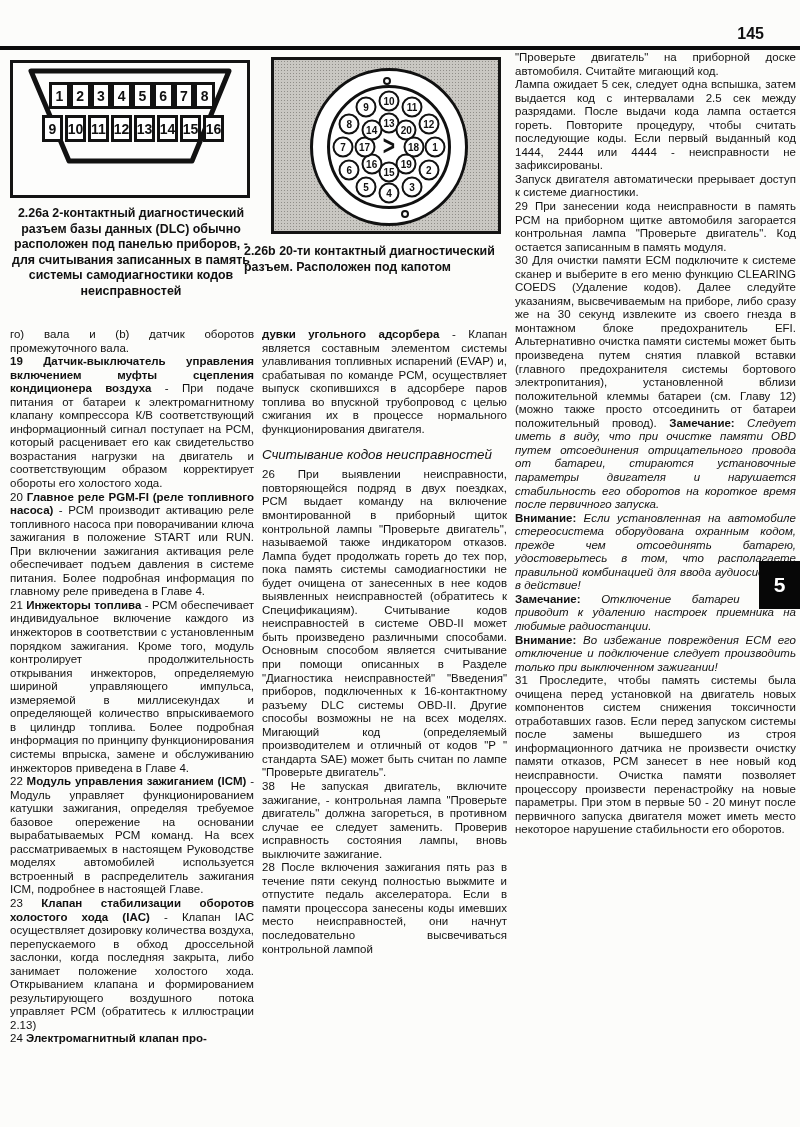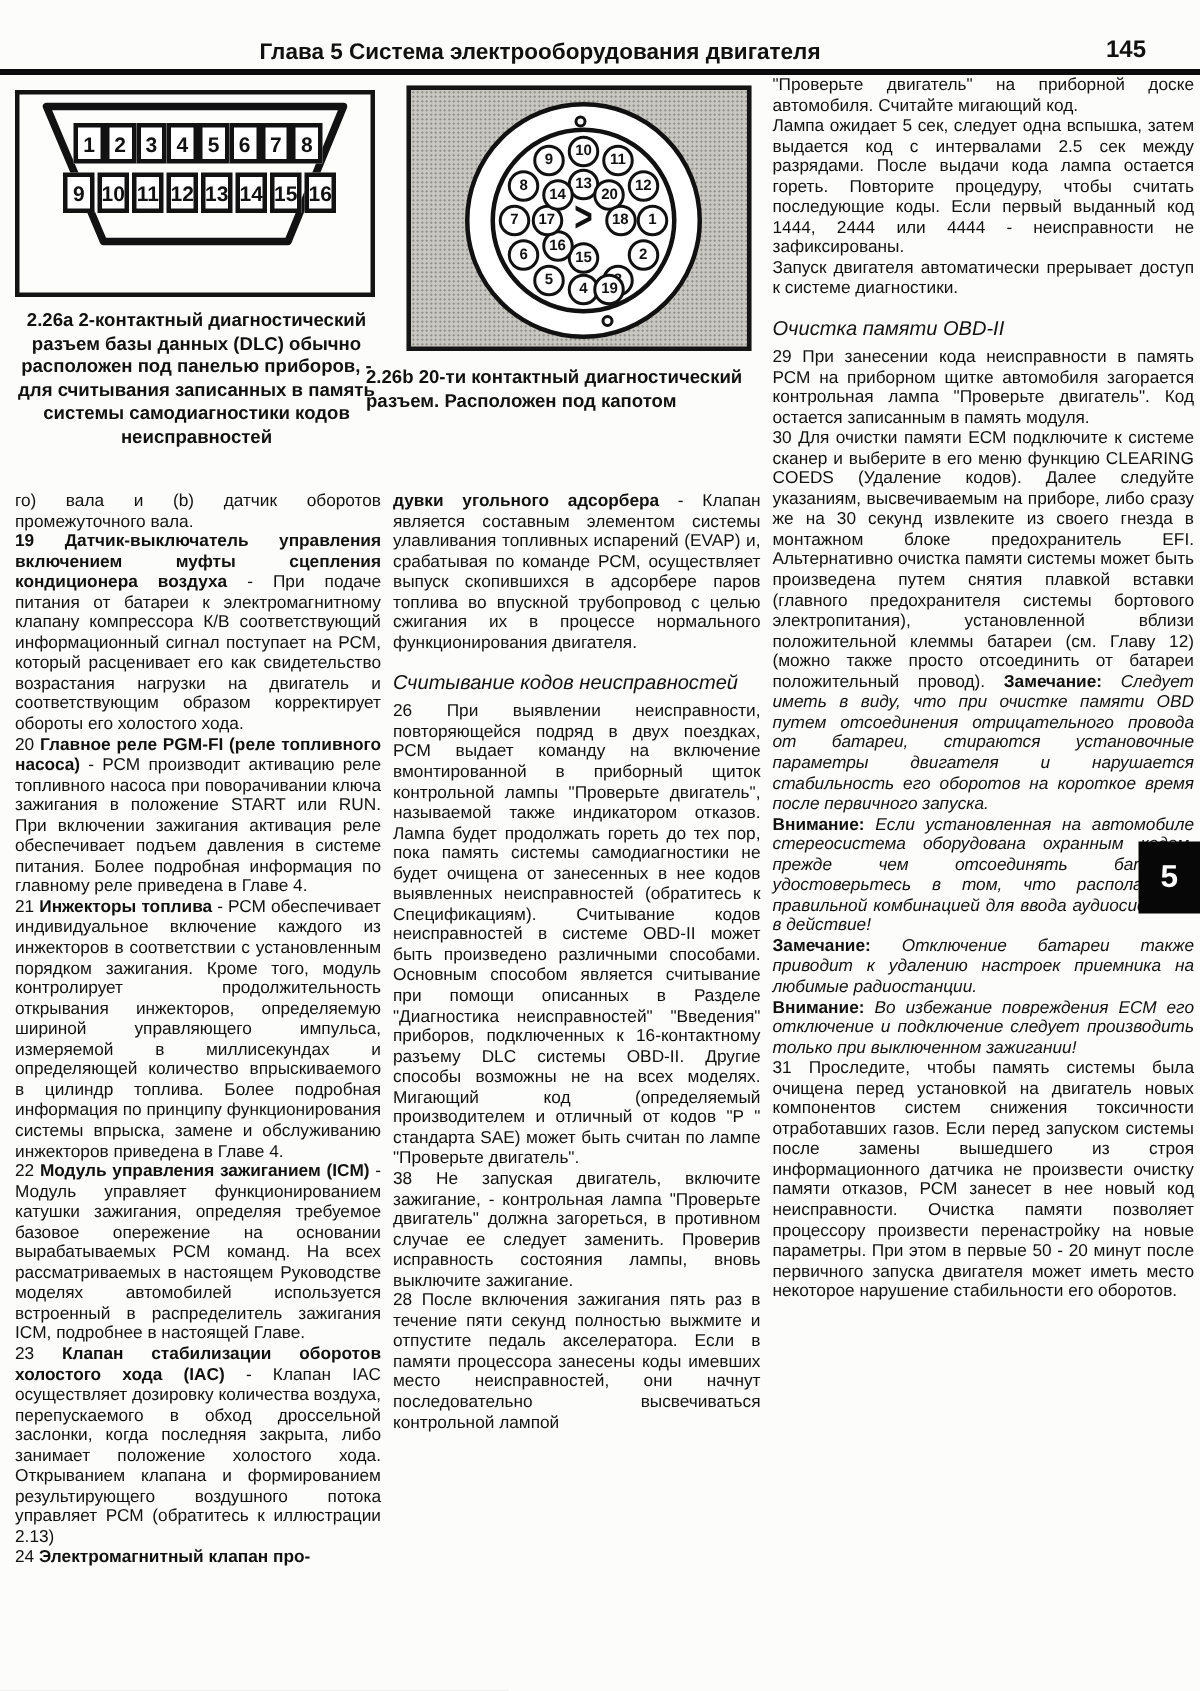--- a/index.html
+++ b/index.html
@@ -59,21 +59,20 @@
   .blk.hb{font-weight:bold;font-size:12.6px;line-height:15.8px;margin:10px 0 6px;text-align:left;}
   .run-b{font-weight:bold;}
   .run-i{font-style:italic;}
 </style>
 </head>
 <body>
 
 <div class="page">
 
   <div class="hdr">
-    <div class="hdr-title">Глава 5 Система электрооборудования двигателя</div>
     <div class="hdr-page">145</div>
   </div>
 
   <div class="fig-a">
     <svg width="234" height="132" viewBox="0 0 234 132">
       <path d="M 18 8 L 216 8 L 179 98 L 56 98 Z" fill="none" stroke="#121212" stroke-width="5" stroke-linejoin="round"></path>
     </svg>
     <div class="pin-row r1">
         <div class="pin-box">1</div>
         <div class="pin-box">2</div>
@@ -109,21 +108,21 @@
           <div class="pin-c" style="left: 19.1628px; top: 82px;">6</div>
           <div class="pin-c" style="left: 13px; top: 59px;">7</div>
           <div class="pin-c" style="left: 19.1628px; top: 36px;">8</div>
           <div class="pin-c" style="left: 36px; top: 19.1628px;">9</div>
           <div class="pin-c" style="left: 59px; top: 13px;">10</div>
           <div class="pin-c" style="left: 82px; top: 19.1628px;">11</div>
           <div class="pin-c" style="left: 98.8372px; top: 36px;">12</div>
           <div class="pin-c" style="left: 59px; top: 34.5px;">13</div>
           <div class="pin-c" style="left: 76.3241px; top: 41.6759px;">20</div>
           <div class="pin-c" style="left: 83.5px; top: 59px;">18</div>
-          <div class="pin-c" style="left: 76.3241px; top: 76.3241px; margin-top: 29px;">19</div>
+          <div class="pin-c" style="left: 76.3241px; top: 76.3241px;">19</div>
           <div class="pin-c" style="left: 59px; top: 83.5px;">15</div>
           <div class="pin-c" style="left: 41.6759px; top: 76.3241px;">16</div>
           <div class="pin-c" style="left: 34.5px; top: 59px;">17</div>
           <div class="pin-c" style="left: 41.6759px; top: 41.6759px;">14</div>
         </div>
       <span class="dot dot1"></span>
       <span class="dot dot2"></span>
     </div>
   </div>
   <div class="cap-b">2.26b 20-ти контактный диагностический разъем. Расположен под капотом</div>
@@ -141,21 +140,20 @@
       <p class="blk p"><span class="run-b">дувки угольного адсорбера</span><span class="run-n"> - Клапан является составным элементом системы улавливания топливных испарений (EVAP) и, срабатывая по команде РСМ, осуществляет выпуск скопившихся в адсорбере паров топлива во впускной трубопровод с целью сжигания их в процессе нормального функционирования двигателя.</span></p>
       <p class="blk hi"><span class="run-n">Считывание кодов неисправностей</span></p>
       <p class="blk p"><span class="run-n">26 При выявлении неисправности, повторяющейся подряд в двух поездках, РСМ выдает команду на включение вмонтированной в приборный щиток контрольной лампы "Проверьте двигатель", называемой также индикатором отказов. Лампа будет продолжать гореть до тех пор, пока память системы самодиагностики не будет очищена от занесенных в нее кодов выявленных неисправностей (обратитесь к Спецификациям). Считывание кодов неисправностей в системе OBD-II может быть произведено различными способами. Основным способом является считывание при помощи описанных в Разделе "Диагностика неисправностей" "Введения" приборов, подключенных к 16-контактному разъему DLC системы OBD-II. Другие способы возможны не на всех моделях. Мигающий код (определяемый производителем и отличный от кодов "Р  " стандарта SAE) может быть считан по лампе "Проверьте двигатель".</span></p>
       <p class="blk p"><span class="run-n">38 Не запуская двигатель, включите зажигание, - контрольная лампа "Проверьте двигатель" должна загореться, в противном случае ее следует заменить. Проверив исправность состояния лампы, вновь выключите зажигание.</span></p>
       <p class="blk p"><span class="run-n">28 После включения зажигания пять раз в течение пяти секунд полностью выжмите и отпустите педаль акселератора. Если в памяти процессора занесены коды имевших место неисправностей, они начнут последовательно высвечиваться контрольной лампой</span></p>
     </div>
   <div class="col col3">
       <p class="blk p"><span class="run-n">"Проверьте двигатель" на приборной доске автомобиля. Считайте мигающий код.</span></p>
       <p class="blk p"><span class="run-n">Лампа ожидает 5 сек, следует одна вспышка, затем выдается код с интервалами 2.5 сек между разрядами. После выдачи кода лампа остается гореть. Повторите процедуру, чтобы считать последующие коды. Если первый выданный код 1444, 2444 или 4444 - неисправности не зафиксированы.</span></p>
       <p class="blk p"><span class="run-n">Запуск двигателя автоматически прерывает доступ к системе диагностики.</span></p>
-      <p class="blk hi"><span class="run-n">Очистка памяти OBD-II</span></p>
       <p class="blk p"><span class="run-n">29 При занесении кода неисправности в память РСМ на приборном щитке автомобиля загорается контрольная лампа "Проверьте двигатель". Код остается записанным в память модуля.</span></p>
       <p class="blk p"><span class="run-n">30 Для очистки памяти ЕСМ подключите к системе сканер и выберите в его меню функцию CLEARING COEDS (Удаление кодов). Далее следуйте указаниям, высвечиваемым на приборе, либо сразу же на 30 секунд извлеките из своего гнезда в монтажном блоке предохранитель EFI. Альтернативно очистка памяти системы может быть произведена путем снятия плавкой вставки (главного предохранителя системы бортового электропитания), установленной вблизи положительной клеммы батареи (см. Главу 12) (можно также просто отсоединить от батареи положительный провод). </span><span class="run-b">Замечание:</span><span class="run-i"> Следует иметь в виду, что при очистке памяти OBD путем отсоединения отрицательного провода от батареи, стираются установочные параметры двигателя и нарушается стабильность его оборотов на короткое время после первичного запуска.</span></p>
       <p class="blk p"><span class="run-b">Внимание:</span><span class="run-i"> Если установленная на автомобиле стереосистема оборудована охранным кодом, прежде чем отсоединять батарею, удостоверьтесь в том, что располагаете правильной комбинацией для ввода аудиосистемы в действие!</span></p>
       <p class="blk p"><span class="run-b">Замечание:</span><span class="run-i"> Отключение батареи также приводит к удалению настроек приемника на любимые радиостанции.</span></p>
       <p class="blk p"><span class="run-b">Внимание:</span><span class="run-i"> Во избежание повреждения ЕСМ его отключение и подключение следует производить только при выключенном зажигании!</span></p>
       <p class="blk p"><span class="run-n">31 Проследите, чтобы память системы была очищена перед установкой на двигатель новых компонентов систем снижения токсичности отработавших газов. Если перед запуском системы после замены вышедшего из строя информационного датчика не произвести очистку памяти отказов, РСМ занесет в нее новый код неисправности. Очистка памяти позволяет процессору произвести перенастройку на новые параметры. При этом в первые 50 - 20 минут после первичного запуска двигателя может иметь место некоторое нарушение стабильности его оборотов.</span></p>
     </div>
 
   <div class="side-tab">5</div>
 </div>

